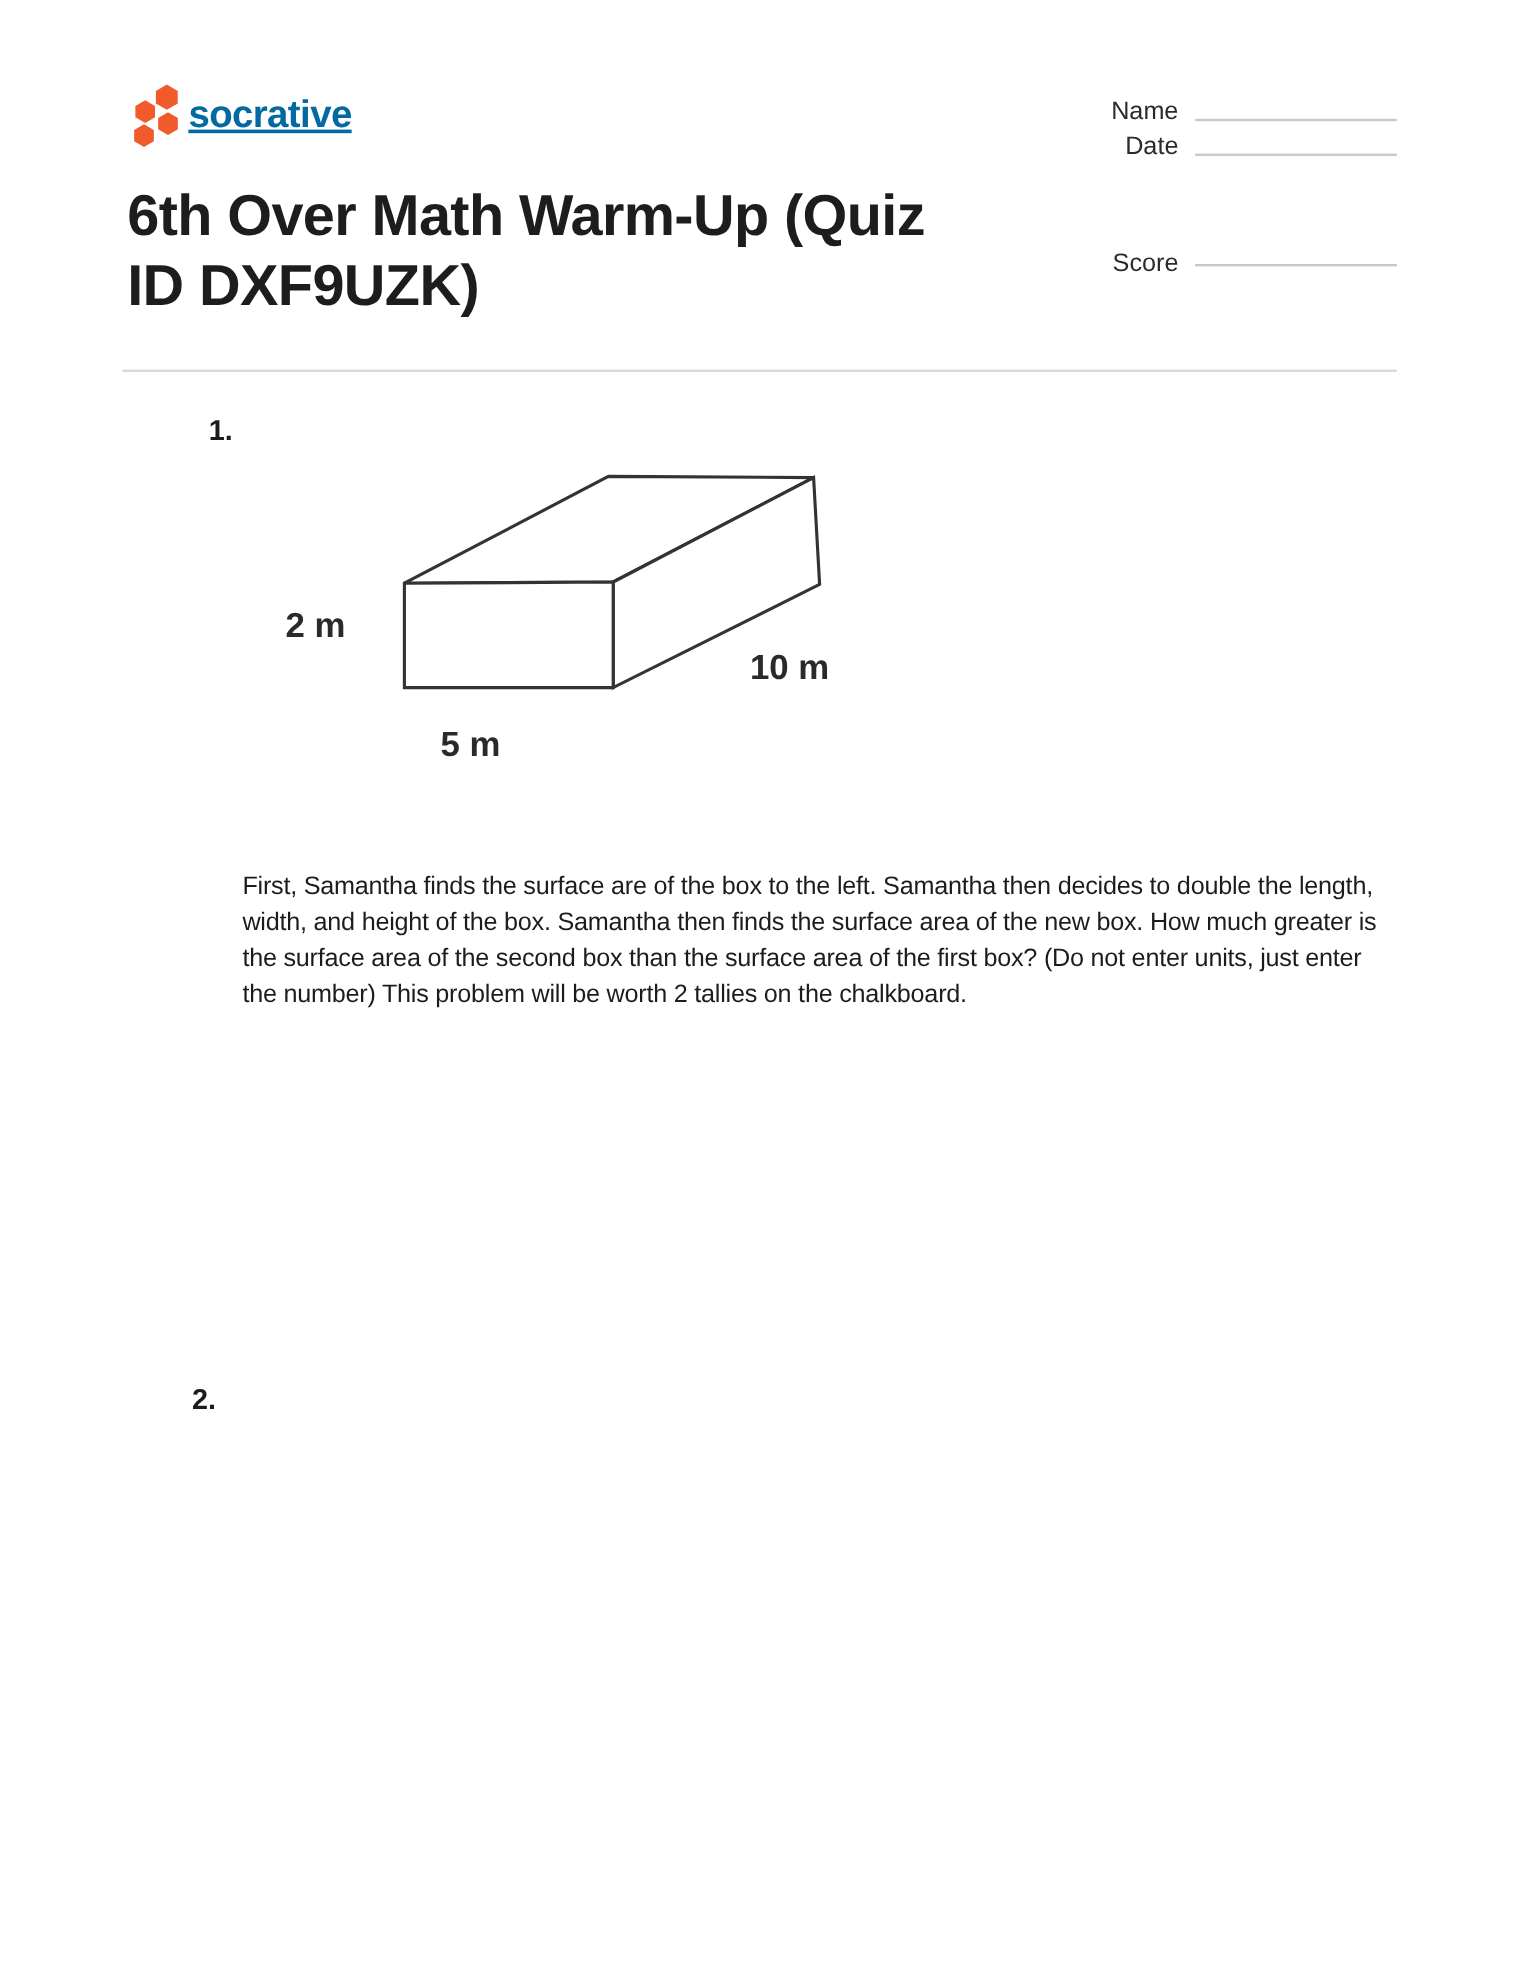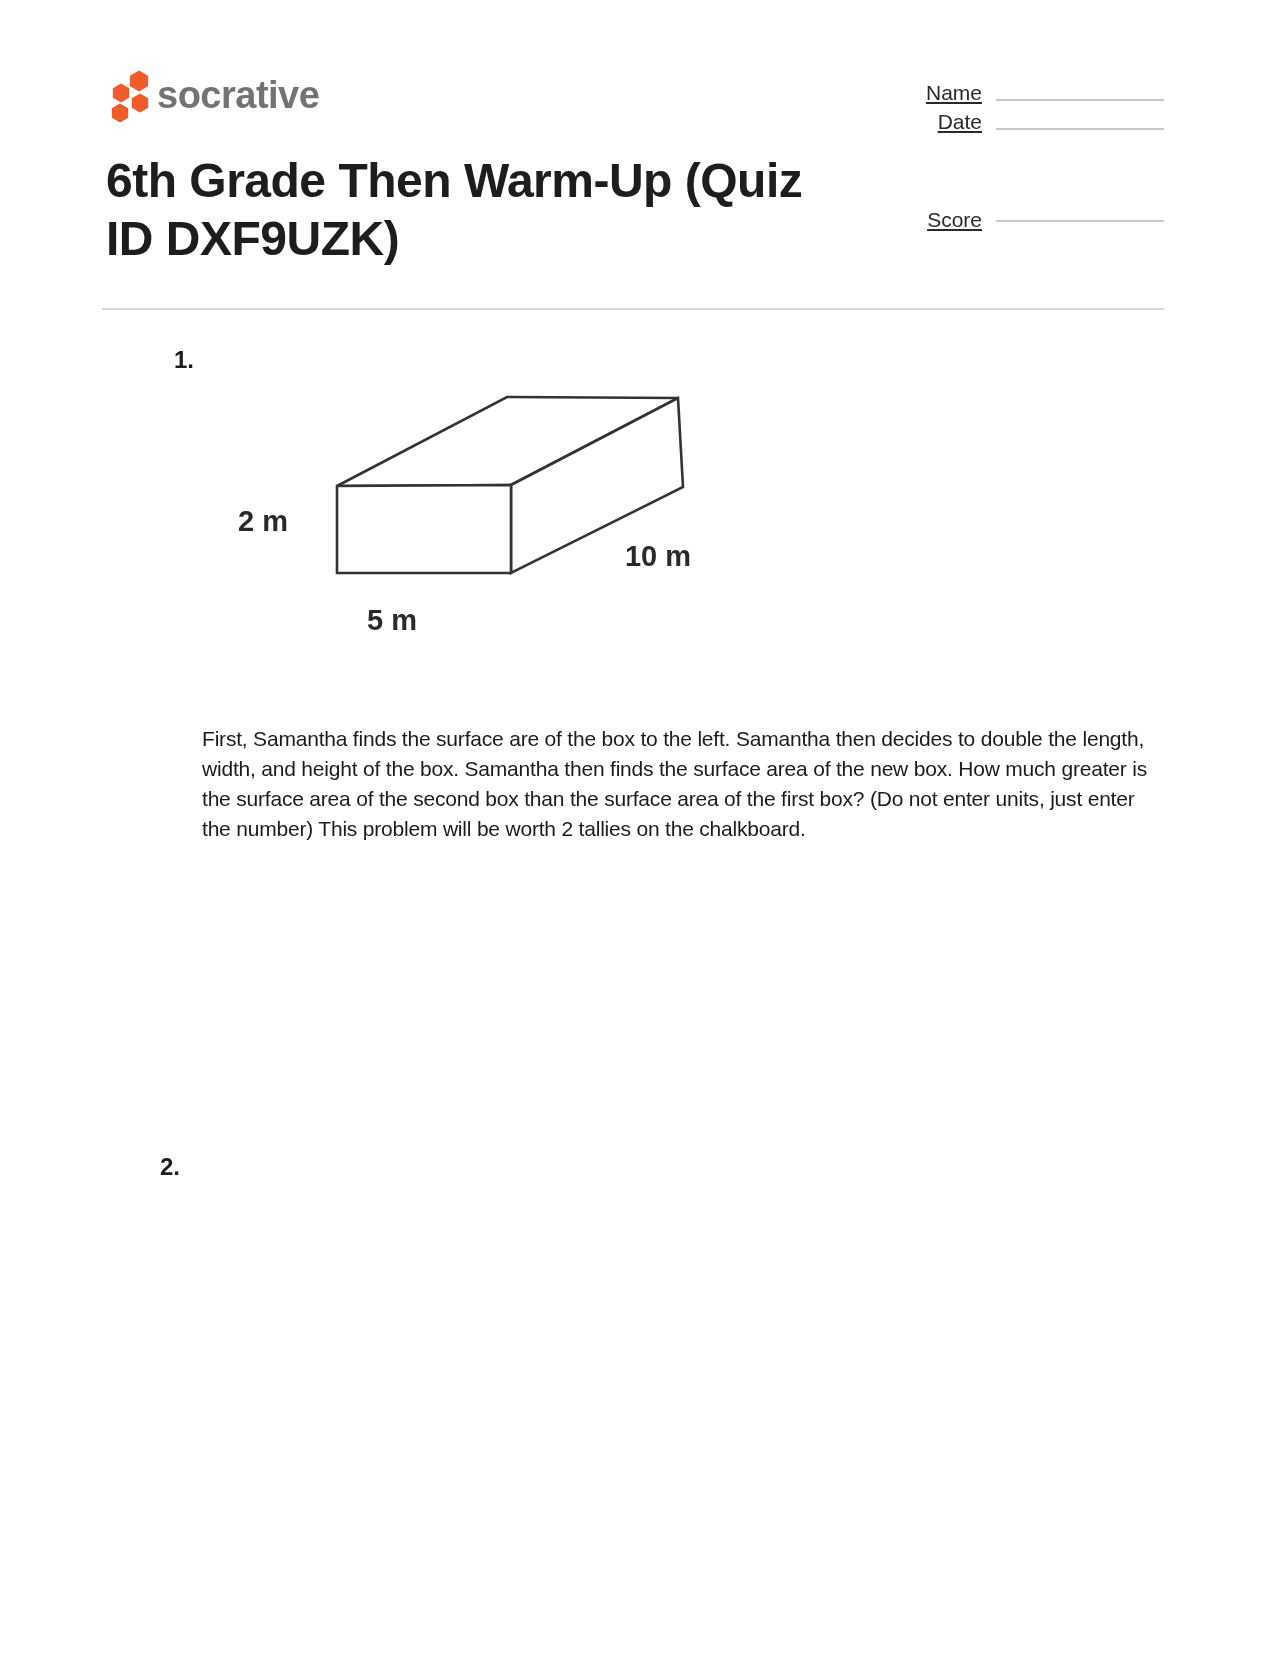--- a/index.html
+++ b/index.html
@@ -11,29 +11,29 @@
     font-family:"Liberation Sans", sans-serif;
     color:#1c1c1c;
     overflow:hidden;
   }
   .abs{position:absolute;}
 
   
   .logo-mark{left:100px;top:60px;width:52px;height:64px;}
   .logo-word{
     left:157px;top:73px;
-    font-size:38px;font-weight:700;letter-spacing:-0.5px;
-    color:#737373;line-height:44px;
+    font-size:32px;font-weight:700;letter-spacing:-0.5px;
+    color:#0369a1;line-height:44px;text-decoration:underline;
   }
   .hex{fill:#F15B2B;}
 
   
   .field-label{
     left:855px;width:127px;text-align:right;
-    font-size:21px;color:#2a2a2a;line-height:24px;text-decoration:underline;
+    font-size:21px;color:#2a2a2a;line-height:24px;
   }
   .blank-line{
     left:996px;width:168px;height:0;
     border-top:2px solid #c8c8c8;
   }
 
   
   .quiz-title{
     left:106px;top:152px;width:720px;
     font-size:48px;line-height:58px;font-weight:700;
@@ -83,21 +83,21 @@
 
   <div class="abs field-label" style="top:81px;">Name</div>
   <div class="abs blank-line" style="top:99px;"></div>
 
   <div class="abs field-label" style="top:110px;">Date</div>
   <div class="abs blank-line" style="top:128px;"></div>
 
   <div class="abs field-label" style="top:208px;">Score</div>
   <div class="abs blank-line" style="top:220px;"></div>
 
-  <div class="abs quiz-title">6th Grade Then Warm-Up (Quiz ID DXF9UZK)</div>
+  <div class="abs quiz-title">6th Over Math Warm-Up (Quiz ID DXF9UZK)</div>
 
   <div class="abs divider"></div>
 
   <div class="abs q-number q1-number">1.</div>
 
   <svg class="abs diagram" viewBox="0 0 480 285">
 
     <polygon class="box-edge" points="107,126 277,37 448,38 281,125"></polygon>
 
     <polygon class="box-edge" points="281,125 448,38 453,127 281,213"></polygon>

